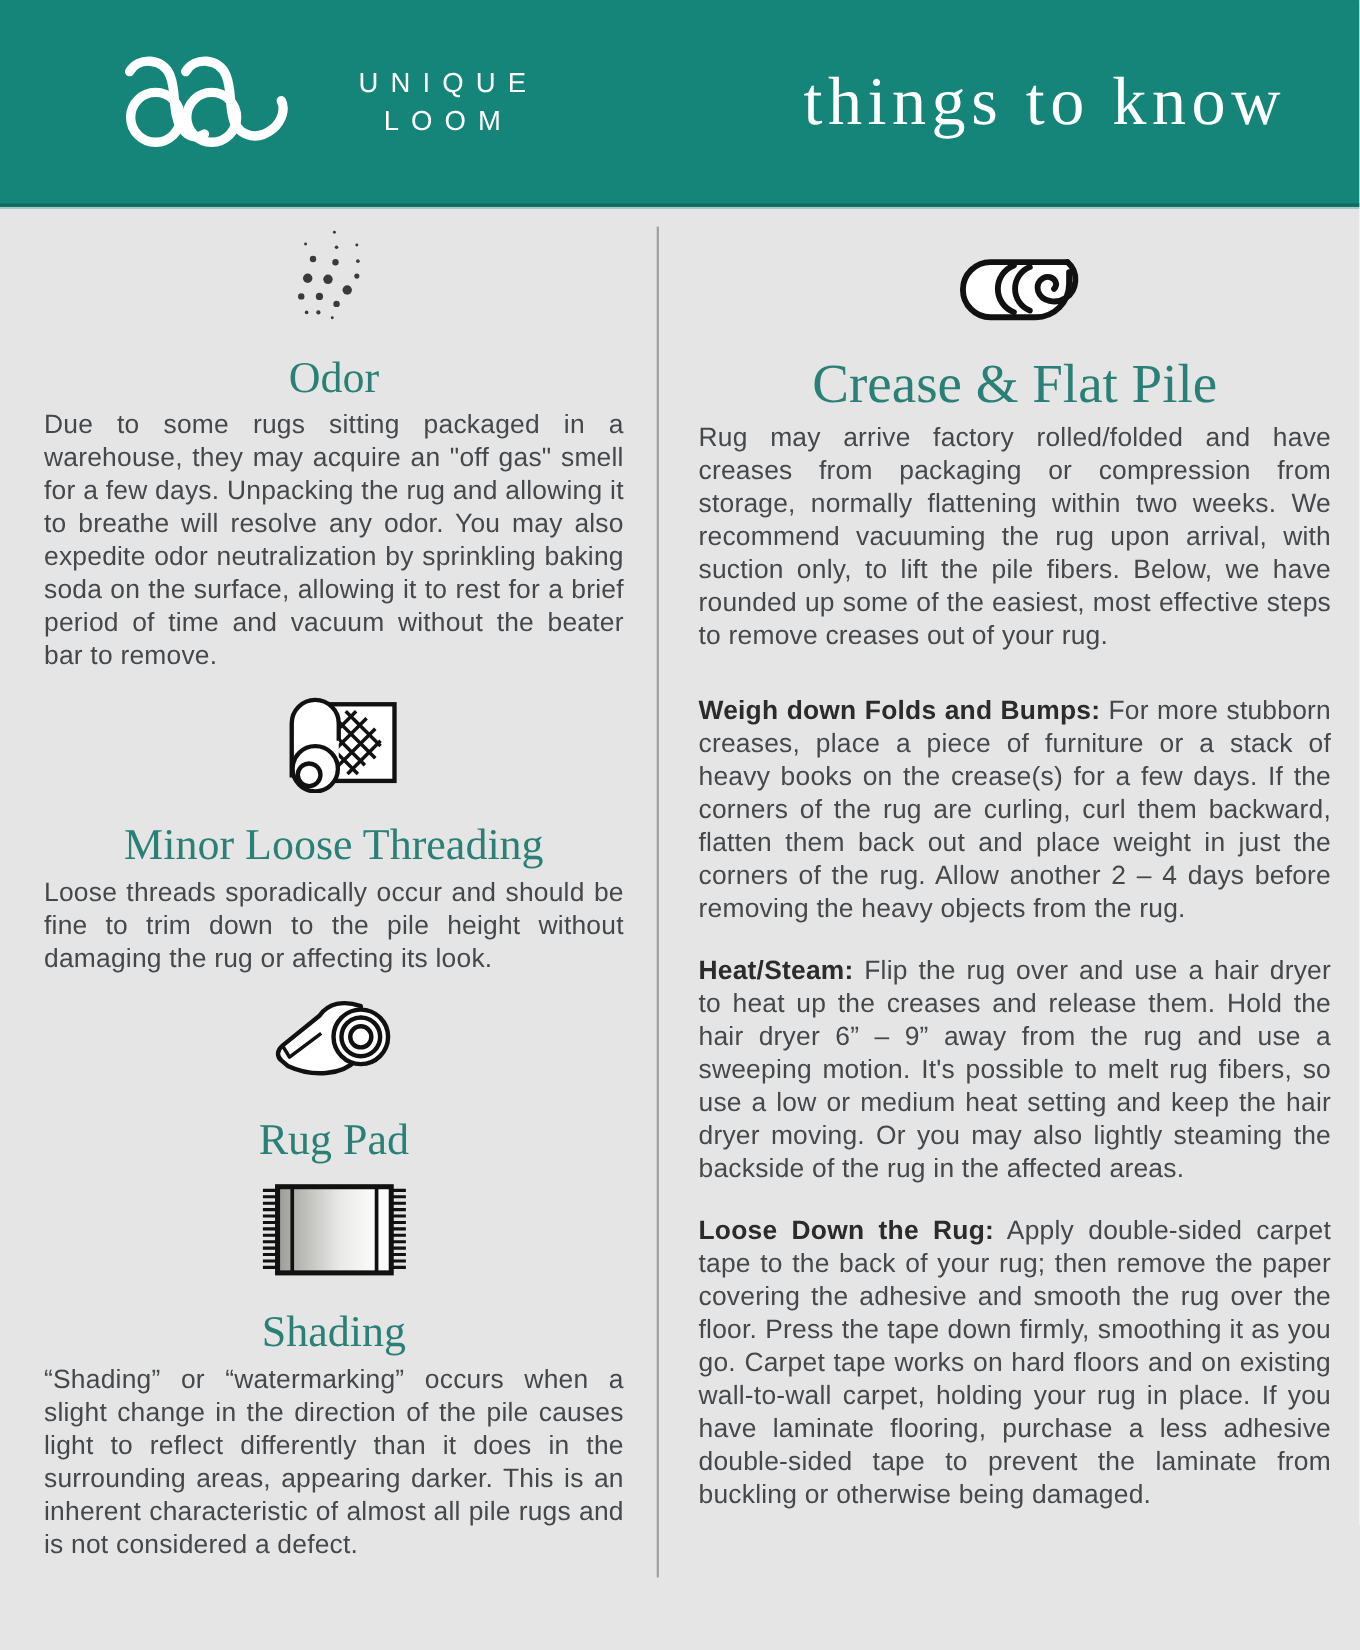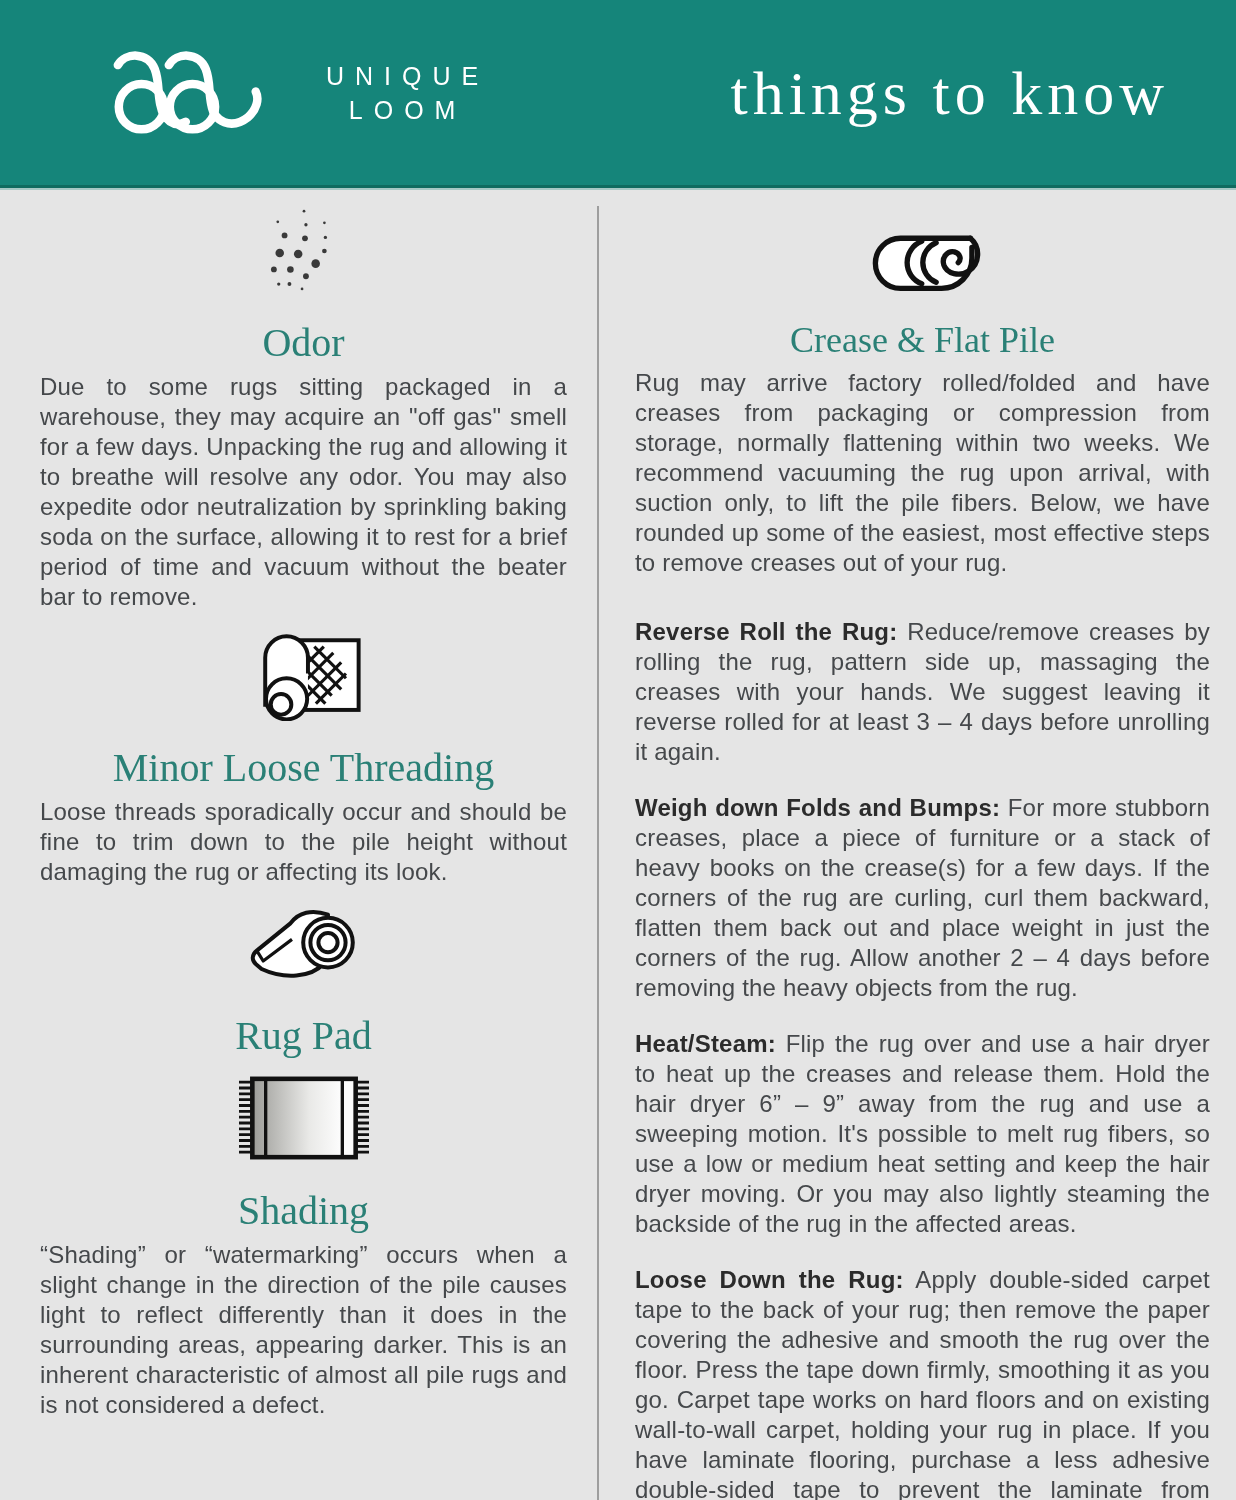--- a/index.html
+++ b/index.html
@@ -26,21 +26,21 @@
   .content{display:flex;align-items:stretch;padding:18px 0 0 40px;}
   .col-left{width:527px;flex:0 0 aupx;flex:0 0 527px;}
   .divider{flex:0 0 2px;background:#9e9e9e;margin-left:30px;}
   .col-right{flex:0 0 575px;margin-left:36px;}
   .section{text-align:center;}
   .icon-box{display:flex;justify-content:center;align-items:flex-end;}
   .section h2{
     font-family:"Liberation Serif", serif;font-weight:400;color:#2a8076;
     font-size:40px;margin:25px 0 8px 0;line-height:1.08;
   }
-  .col-right .section h2{font-size:36px;}
+  .col-right .section h2{font-size:50px;}
   .body-text{
     color:#45484b;font-size:24px;line-height:30px;text-align:justify;
     margin:0;letter-spacing:.2px;
   }
   .col-left .section{margin-bottom:14px;}
   .para{margin:0 0 26px 0;}
   .para b{color:#2b2b2b;font-weight:700;}
   .intro{margin-bottom:39px;}
   svg{display:block;}
 </style>
@@ -163,22 +163,20 @@
           <svg width="155" height="76" viewBox="0 0 170 100" fill="none" stroke="#111" stroke-width="7" stroke-linecap="round" stroke-linejoin="round">
             <path d="M 148 24 H 56 A 33 33 0 0 0 56 90 H 110 A 40 40 0 0 0 150 50 L 150 36" fill="#ffffff"></path>
             <path d="M 84 28 A 30 30 0 0 0 84 84"></path>
             <path d="M 103 30 A 28 28 0 0 0 103 82"></path>
             <path d="M 148 24 C 162 36 160 58 146 67 C 134 75 117 71 113 59 C 110 49 118 40 127 42 C 134 44 137 51 132 56"></path>
           </svg>
         </div>
         <h2>Crease &amp; Flat Pile</h2>
         <p class="body-text intro">Rug may arrive factory rolled/folded and have creases from packaging or compression from storage, normally flattening within two weeks. We recommend vacuuming the rug upon arrival, with suction only, to lift the pile fibers. Below, we have rounded up some of the easiest, most effective steps to remove creases out of your rug.</p>
 
-        <p class="body-text para"><b>Reverse Roll the Rug:</b>
-          <span>Reduce/remove creases by rolling the rug, pattern side up, massaging the creases with your hands. We suggest leaving it reverse rolled for at least 3 – 4 days before unrolling it again.</span></p>
 
         <p class="body-text para"><b>Weigh down Folds and Bumps:</b>
           <span>For more stubborn creases, place a piece of furniture or a stack of heavy books on the crease(s) for a few days. If the corners of the rug are curling, curl them backward, flatten them back out and place weight in just the corners of the rug. Allow another 2 – 4 days before removing the heavy objects from the rug.</span></p>
 
         <p class="body-text para"><b>Heat/Steam:</b>
           <span>Flip the rug over and use a hair dryer to heat up the creases and release them. Hold the hair dryer 6” – 9” away from the rug and use a sweeping motion. It's possible to melt rug fibers, so use a low or medium heat setting and keep the hair dryer moving. Or you may also lightly steaming the backside of the rug in the affected areas.</span></p>
 
         <p class="body-text para"><b>Loose Down the Rug:</b>
           <span>Apply double-sided carpet tape to the back of your rug; then remove the paper covering the adhesive and smooth the rug over the floor. Press the tape down firmly, smoothing it as you go. Carpet tape works on hard floors and on existing wall-to-wall carpet, holding your rug in place. If you have laminate flooring, purchase a less adhesive double-sided tape to prevent the laminate from buckling or otherwise being damaged.</span></p>
       </div>

